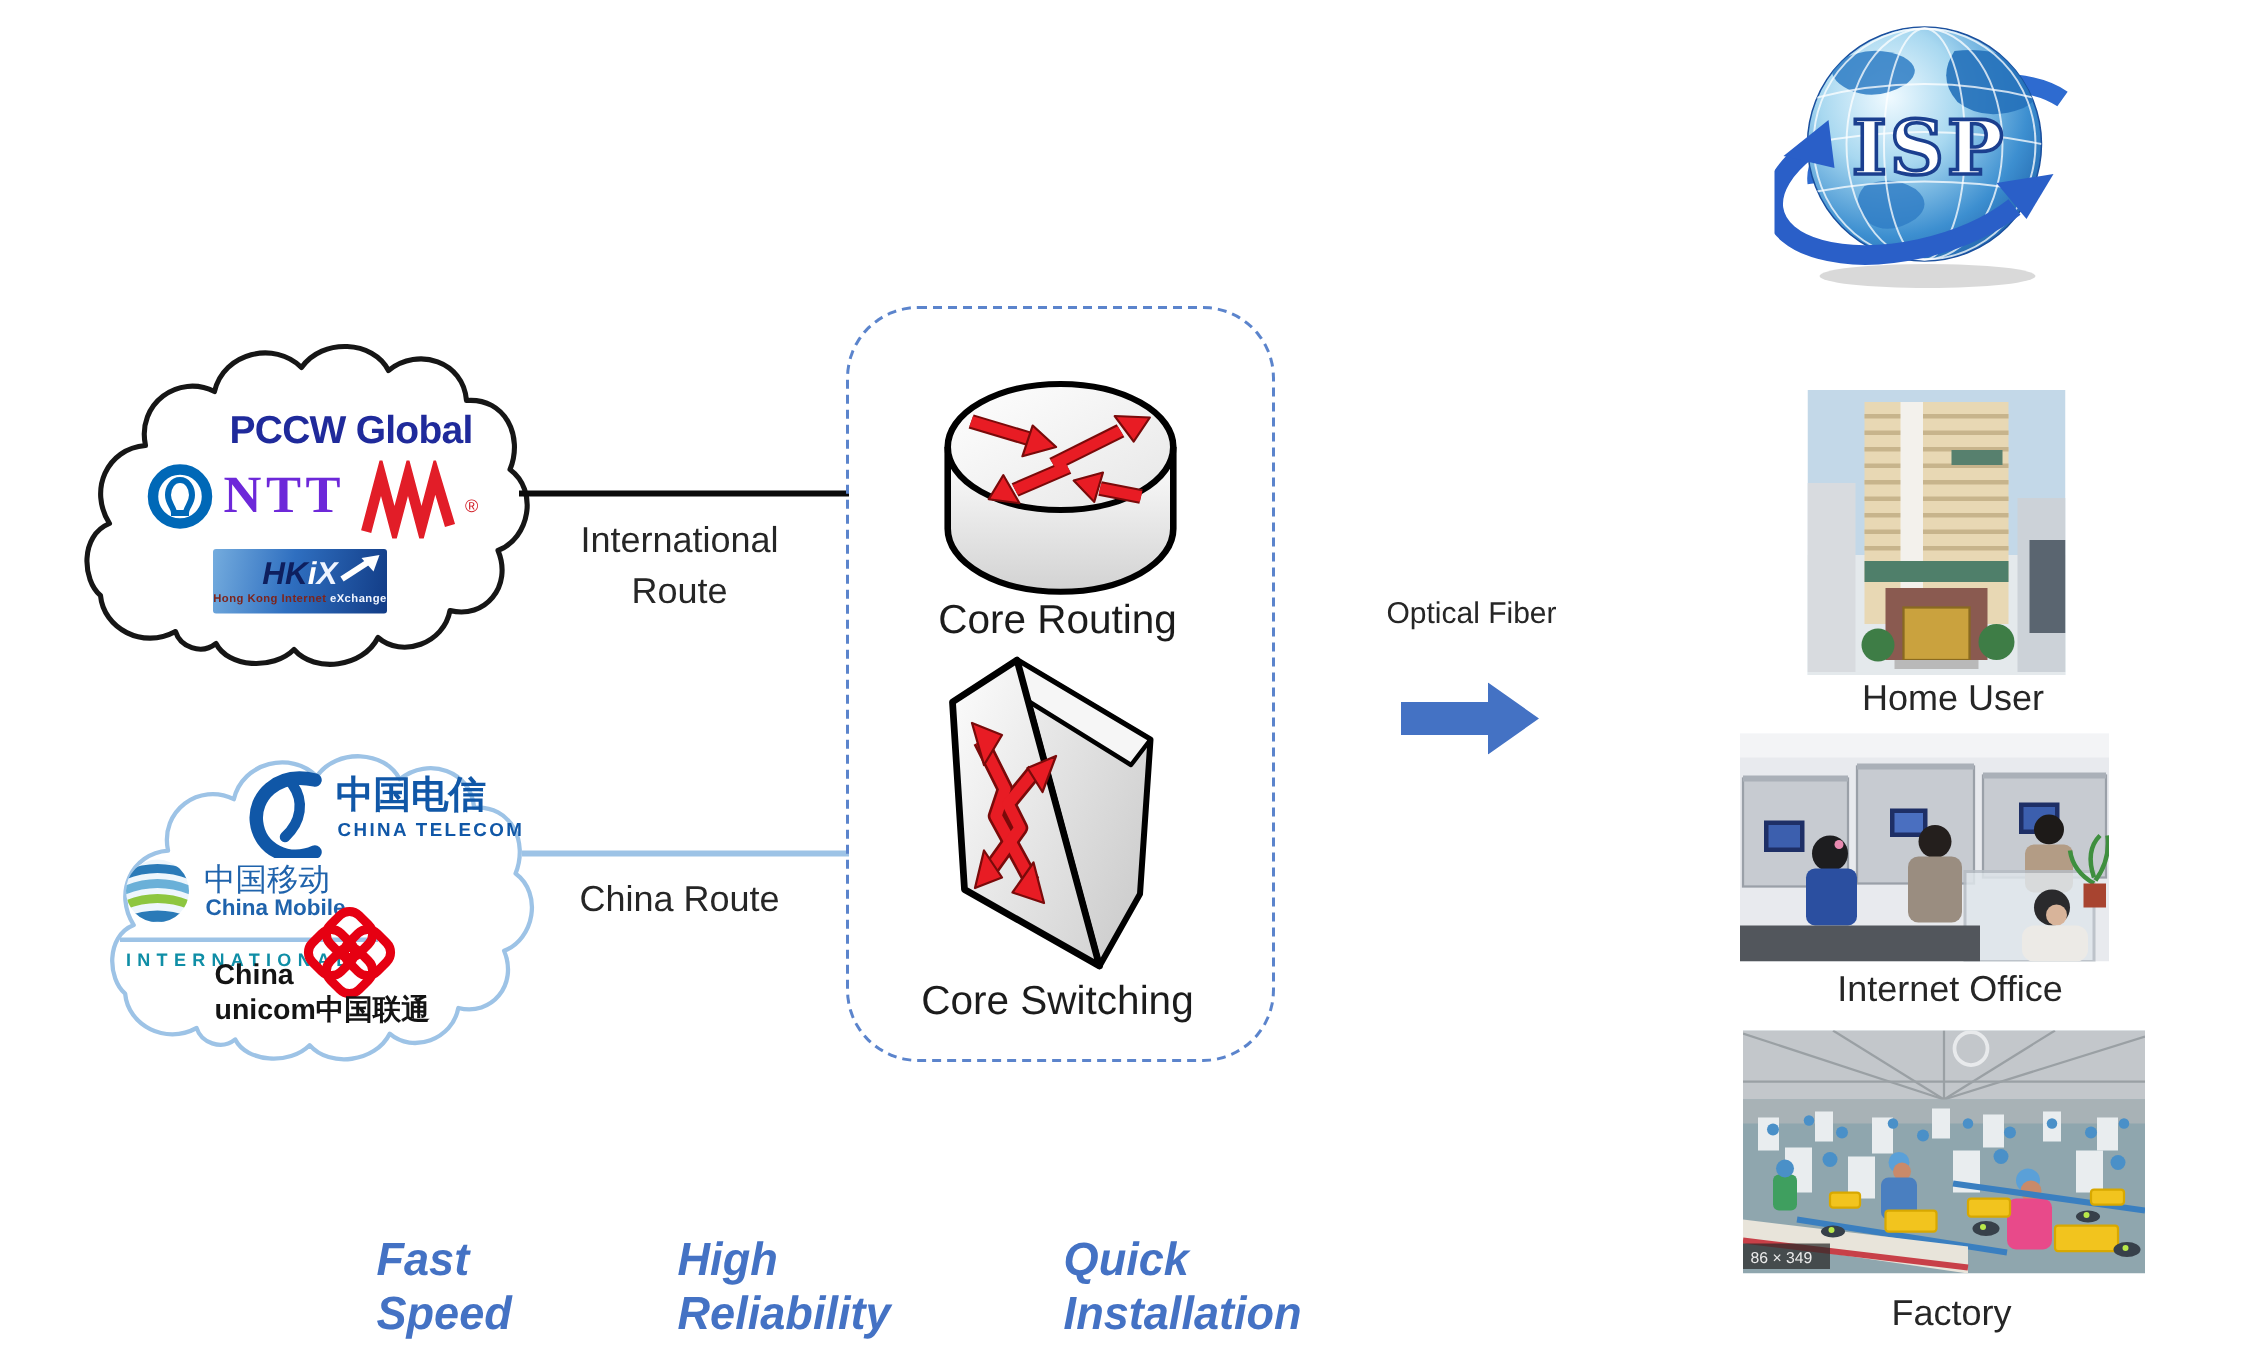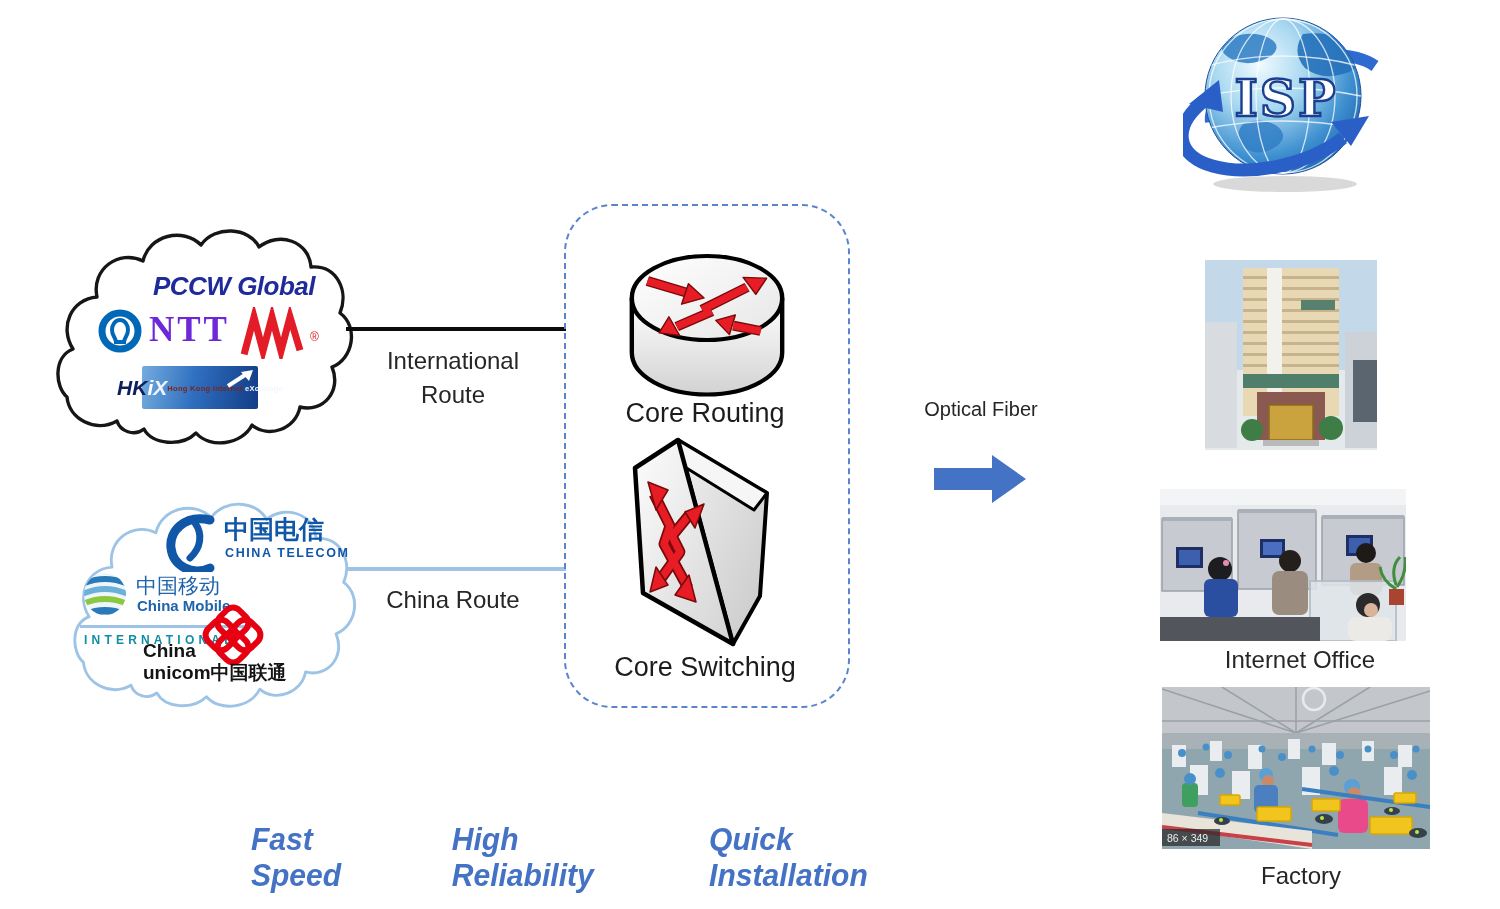--- a/index.html
+++ b/index.html
@@ -7,38 +7,38 @@
           font-family:"Liberation Sans","DejaVu Sans",sans-serif;}
   .abs{position:absolute;}
   .label{font-family:"Liberation Sans","DejaVu Sans",sans-serif;color:#262626;text-align:center;}
   .rule{position:absolute;}
   .dashedbox{position:absolute;left:564px;top:204px;width:282px;height:500px;
              border:2px dashed #5b84cc;border-radius:48px;}
   .tagline{position:absolute;left:240px;top:822px;width:730px;display:flex;justify-content:center;gap:42px;
            color:#4472C4;font-style:italic;font-weight:700;font-size:31px;transform:scaleX(.97);}
   .hkix{position:absolute;left:142px;top:366px;width:116px;height:43px;border-radius:2px;
         background:linear-gradient(100deg,#74acde 0%,#2f6fc0 45%,#123c86 100%);
-        display:flex;flex-direction:row;align-items:center;justify-content:center;line-height:1;}
+        display:flex;flex-direction:column;align-items:center;justify-content:center;line-height:1;}
   .hkix .row1{font-style:italic;font-weight:900;font-size:21px;letter-spacing:0;}
   .hkix .cap{font-size:7.5px;font-weight:700;letter-spacing:.3px;margin-top:2px;white-space:nowrap;}
 </style>
 </head>
 <body>
 
 <div class="canvas">
 
   <svg class="abs" style="left:55px;top:221px;width:300px;height:243px;overflow:visible" viewBox="0 0 300 235">
     <path d="M62,196 C40,208 14,194 12,172 C0,162 -2,132 18,124 C4,102 16,74 42,72
              C36,44 64,24 88,36 C94,10 128,2 146,20 C160,0 194,2 204,22
              C224,6 254,16 256,42 C282,40 294,66 285,88 C304,102 298,134 277,142
              C287,166 268,188 245,182 C241,204 213,214 197,200 C187,220 155,224 141,208
              C127,222 97,220 89,204 C79,212 65,206 62,196 Z" fill="#ffffff" stroke="#161616" stroke-width="3.4" stroke-linejoin="round"></path>
   </svg>
 
-  <div class="abs" style="left:150px;top:271px;width:168px;text-align:center;font-size:26px;font-weight:800;font-style:italic;color:#1f2a9b;letter-spacing:-0.5px;">PCCW Global</div>
+  <div class="abs" style="left:150px;top:271px;width:168px;text-align:center;font-size:26px;font-weight:800;color:#1f2a9b;letter-spacing:-0.5px;">PCCW Global</div>
 
   <svg class="abs" style="left:96px;top:306px;width:48px;height:50px" viewBox="0 0 48 50">
     <circle cx="24" cy="25" r="18" fill="none" stroke="#0068b7" stroke-width="7"></circle>
     <path d="M24,14 c5,0 8,5 8,10 c0,6 -4,8 -4,12 h-8 c0,-4 -4,-6 -4,-12 c0,-5 3,-10 8,-10 z" fill="none" stroke="#0068b7" stroke-width="4"></path>
   </svg>
   <div class="abs" style="left:149px;top:310px;font-family:'Liberation Serif','DejaVu Serif',serif;font-weight:900;font-size:35px;letter-spacing:3px;color:#6d28d9;">NTT</div>
 
   <svg class="abs" style="left:239px;top:307px;width:68px;height:52px" viewBox="0 0 68 52">
     <polyline points="6,44 15,10 24,44 33,10 42,44 51,10 60,40" fill="none" stroke="#e21d28" stroke-width="7" stroke-linecap="square"></polyline>
   </svg>
@@ -238,20 +238,21 @@
     <rect x="62" y="8" width="15" height="148" fill="#f3f1ec"></rect>
     <rect x="96" y="40" width="34" height="10" fill="#57806e"></rect>
     <rect x="38" y="114" width="96" height="14" fill="#4f7f6a"></rect>
     <rect x="52" y="132" width="68" height="48" fill="#8a5a50"></rect>
     <rect x="64" y="145" width="44" height="35" fill="#caa23e"></rect>
     <rect x="64" y="145" width="44" height="35" fill="none" stroke="#8a6a20" stroke-width="1.5"></rect>
     <rect x="58" y="180" width="56" height="6" fill="#b9b9b9"></rect>
     <circle cx="47" cy="170" r="11" fill="#3e7d46"></circle>
     <circle cx="126" cy="168" r="12" fill="#3e7d46"></circle>
   </svg>
+  <div class="abs label" style="left:1202px;top:452px;width:200px;font-size:24px;">Home User</div>
 
   <svg class="abs" style="left:1160px;top:489px;width:246px;height:152px" viewBox="0 0 246 152">
     <rect width="246" height="152" fill="#e8eaee"></rect>
     <rect width="246" height="16" fill="#f3f4f6"></rect>
     <g fill="#c7cbd1" stroke="#9aa0a8" stroke-width="1.5">
       <rect x="2" y="30" width="70" height="72"></rect>
       <rect x="78" y="22" width="78" height="78"></rect>
       <rect x="162" y="28" width="82" height="68"></rect>
     </g>
     <g fill="#aab0b8">

